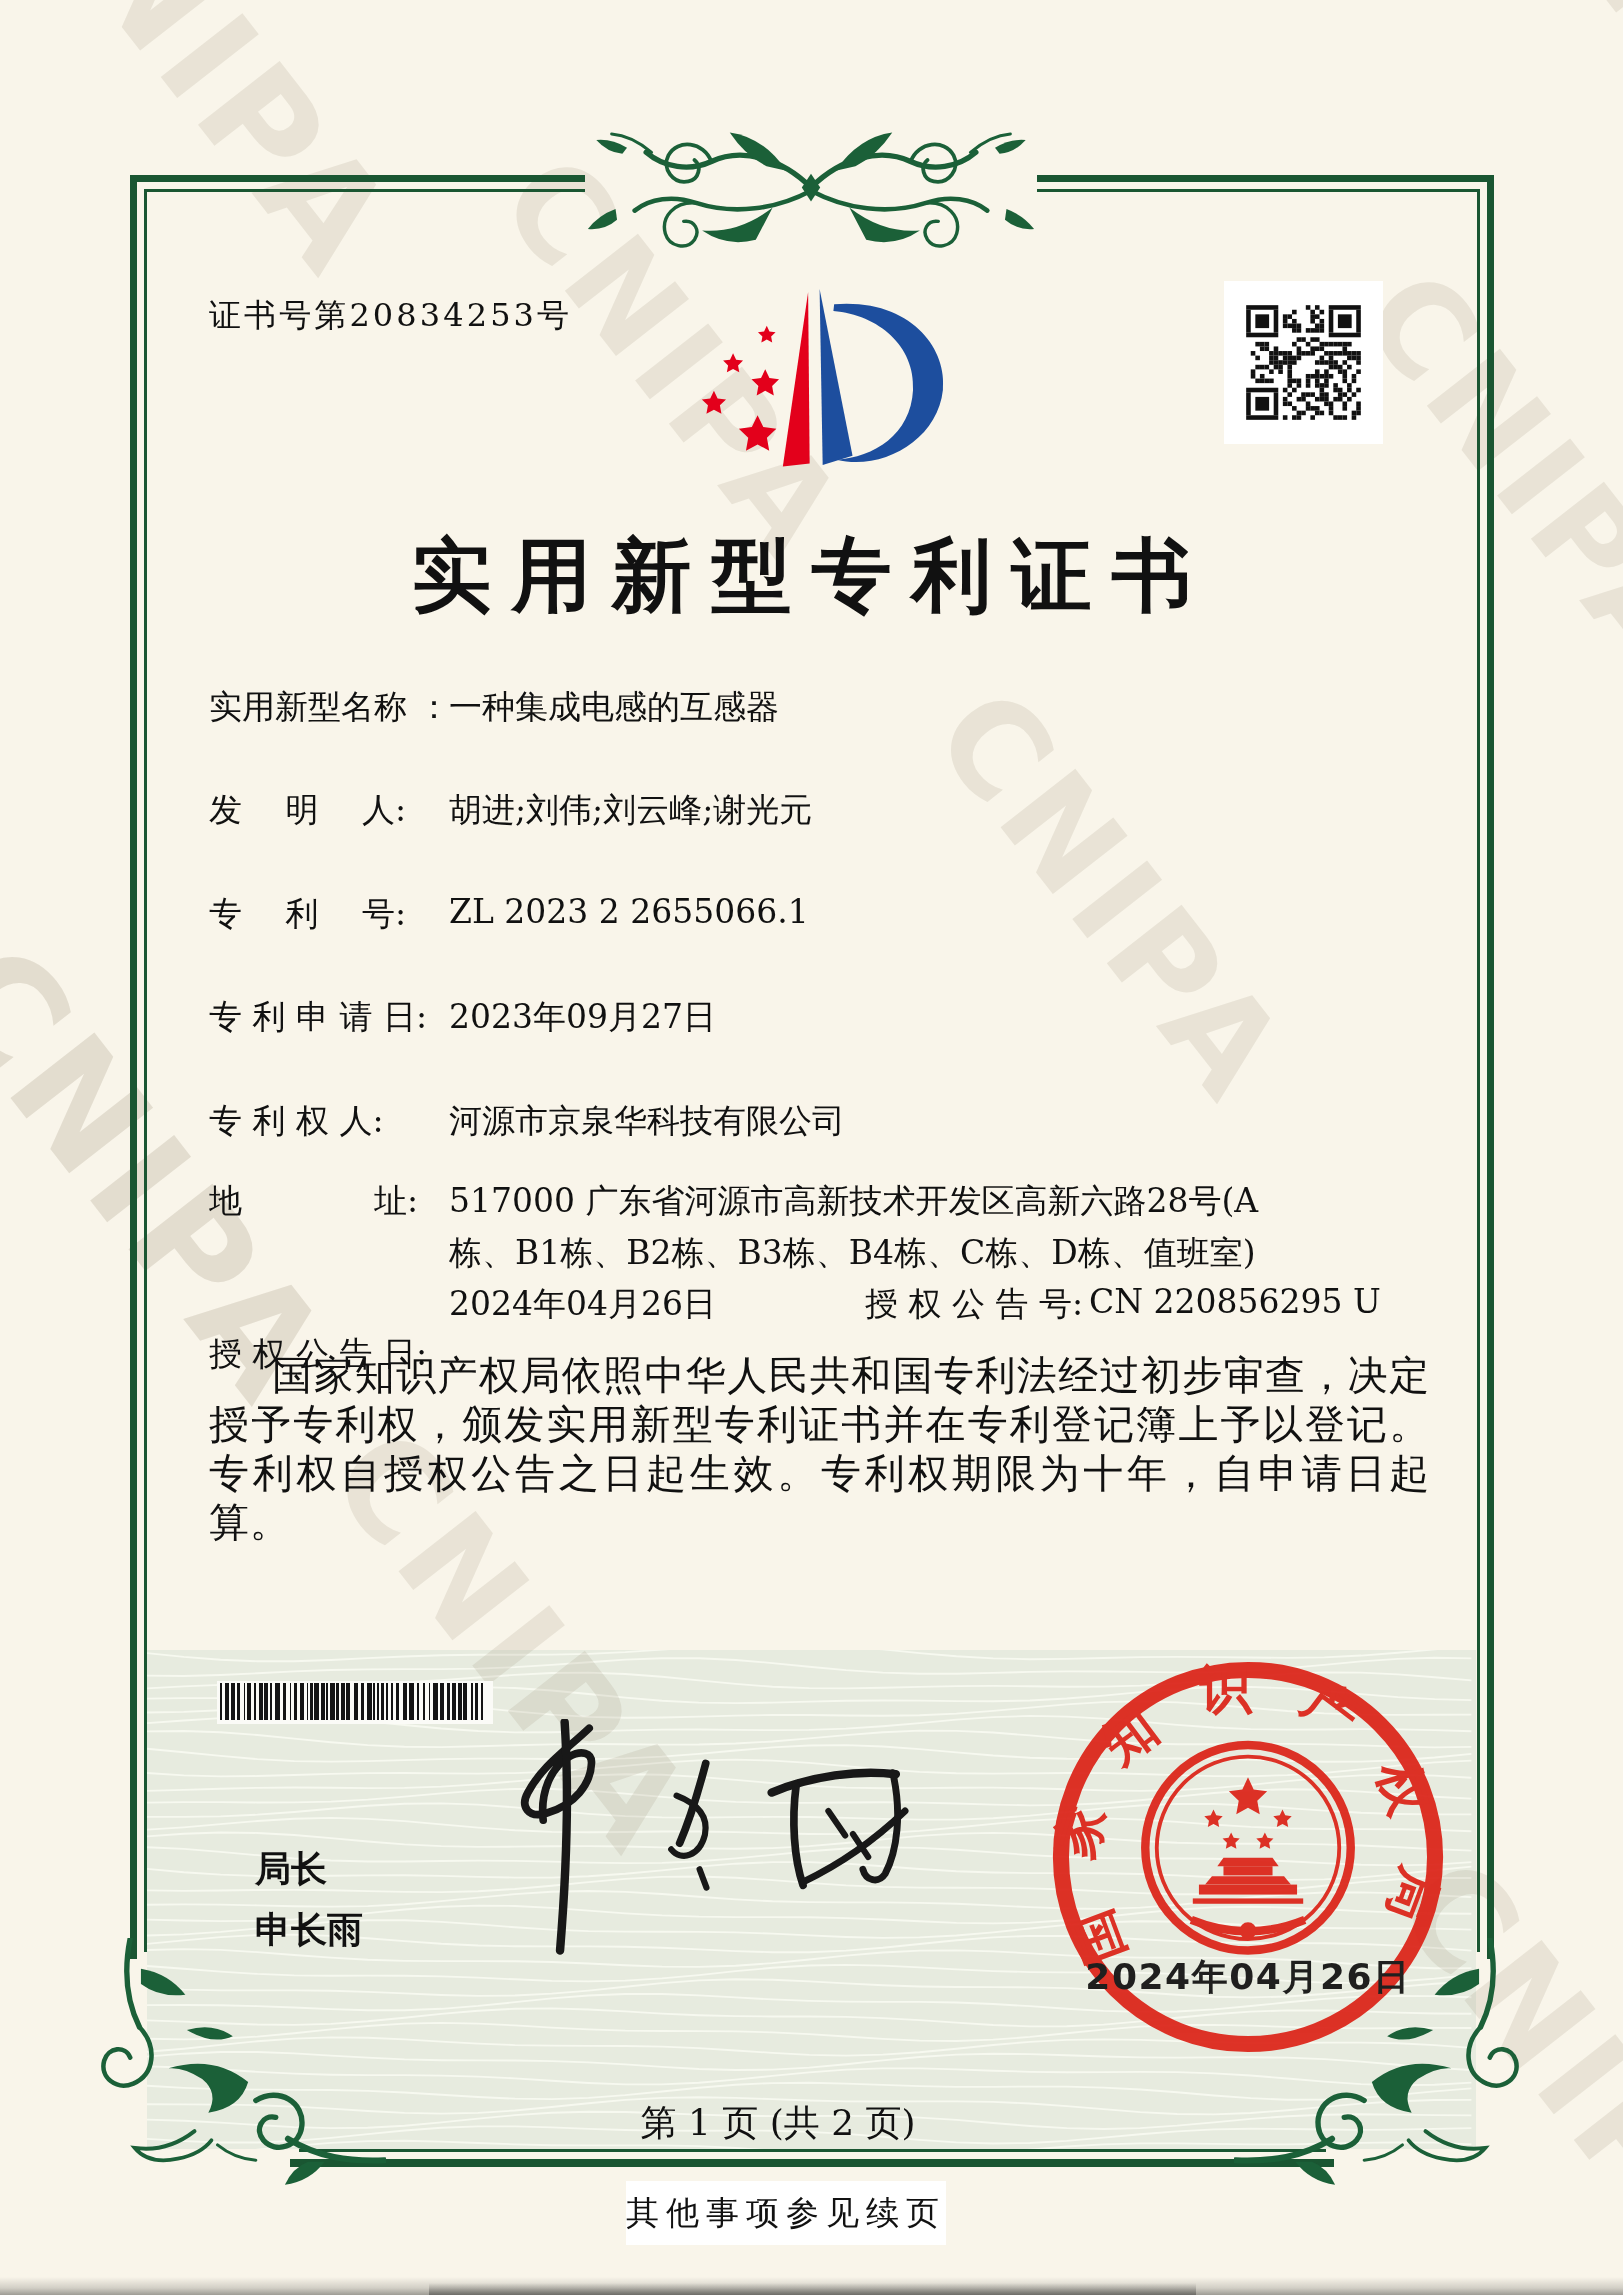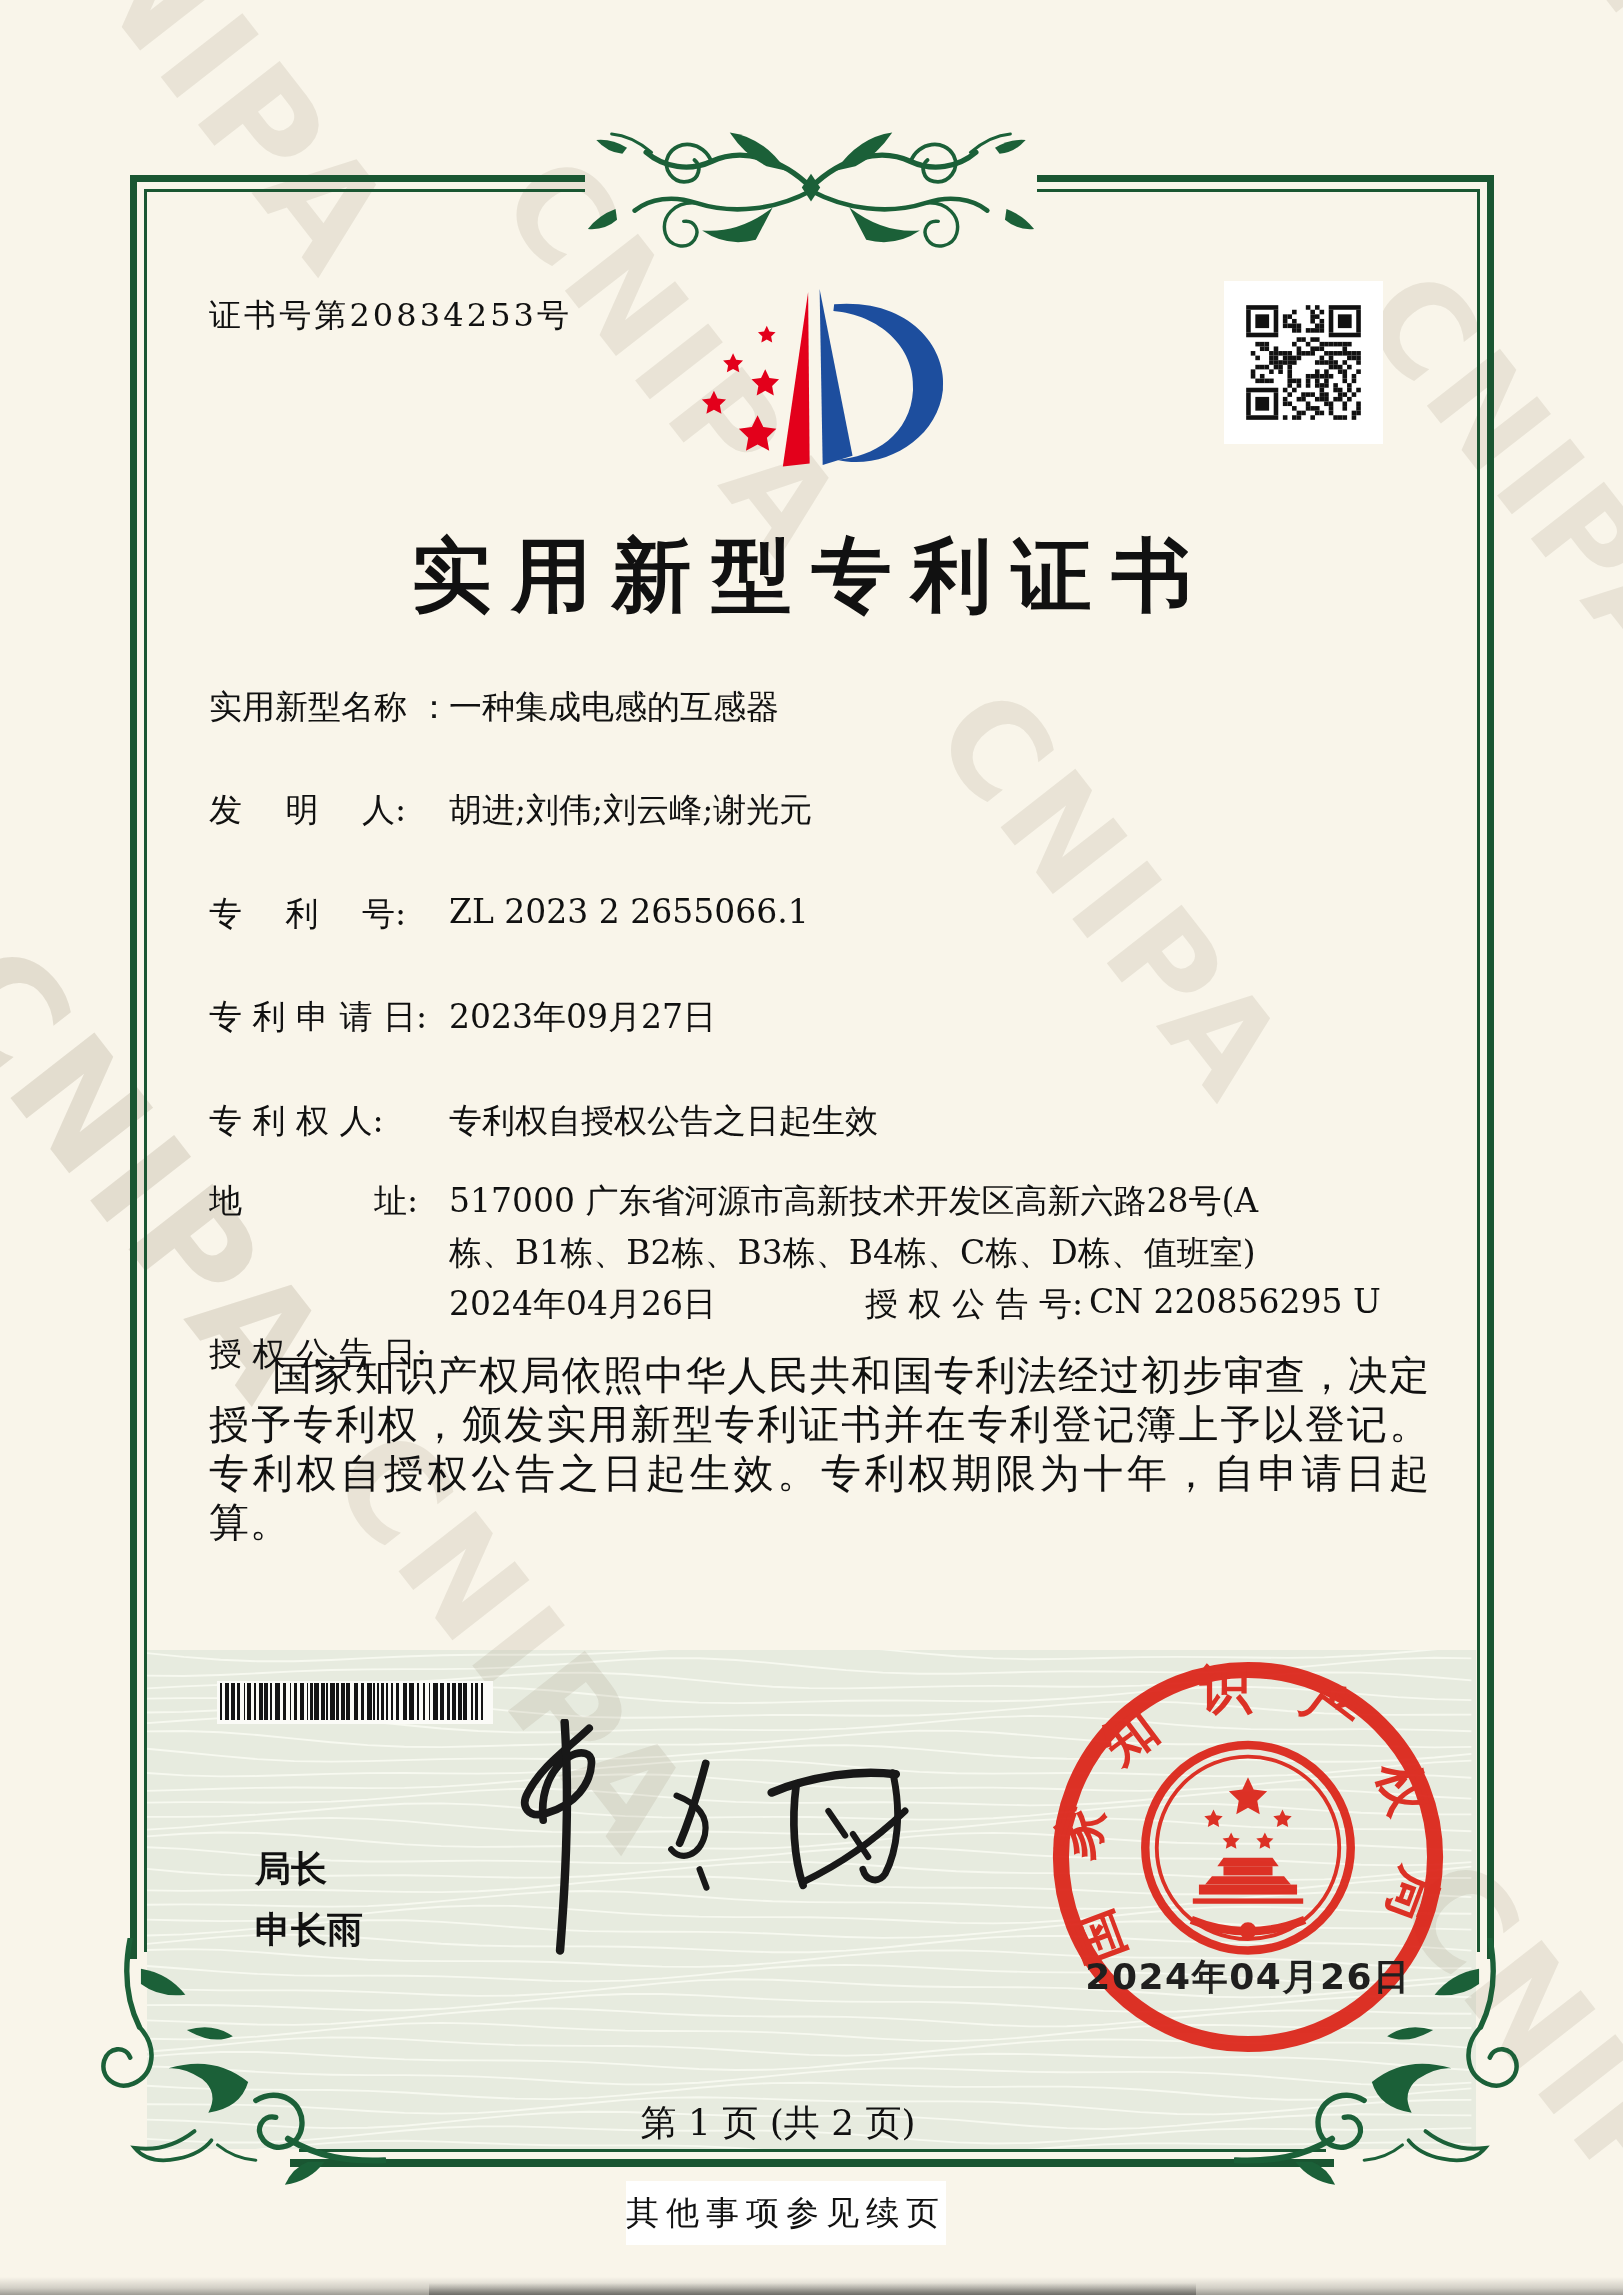--- a/index.html
+++ b/index.html
@@ -414,21 +414,21 @@
   <div class="flabel" style="top:788px;">发　 明　 人:</div>
   <div class="fvalue" style="top:788px;">胡进;刘伟;刘云峰;谢光元</div>
 
   <div class="flabel" style="top:892px;">专　 利　 号:</div>
   <div class="fvalue" style="top:892px;">ZL 2023 2 2655066.1</div>
 
   <div class="flabel" style="top:995px;">专 利 申 请 日:</div>
   <div class="fvalue" style="top:995px;">2023年09月27日</div>
 
   <div class="flabel" style="top:1099px;">专  利  权  人:</div>
-  <div class="fvalue" style="top:1099px;">专利权自授权公告之日起生效</div>
+  <div class="fvalue" style="top:1099px;">河源市京泉华科技有限公司</div>
 
   <div class="flabel" style="top:1179px;">地　　　　址:</div>
   <div class="fvalue" style="top:1179px;">517000 广东省河源市高新技术开发区高新六路28号(A</div>
   <div class="fvalue" style="top:1231px;">栋、B1栋、B2栋、B3栋、B4栋、C栋、D栋、值班室)</div>
 
   <div class="flabel" style="top:1332px;">授 权 公 告 日:</div>
   <div class="fvalue" style="top:1282px;">2024年04月26日</div>
   <div class="flabel" style="top:1282px; left:865px;">授 权 公 告 号:</div>
   <div class="fvalue" style="top:1282px; left:1089px;">CN 220856295 U</div>
 

